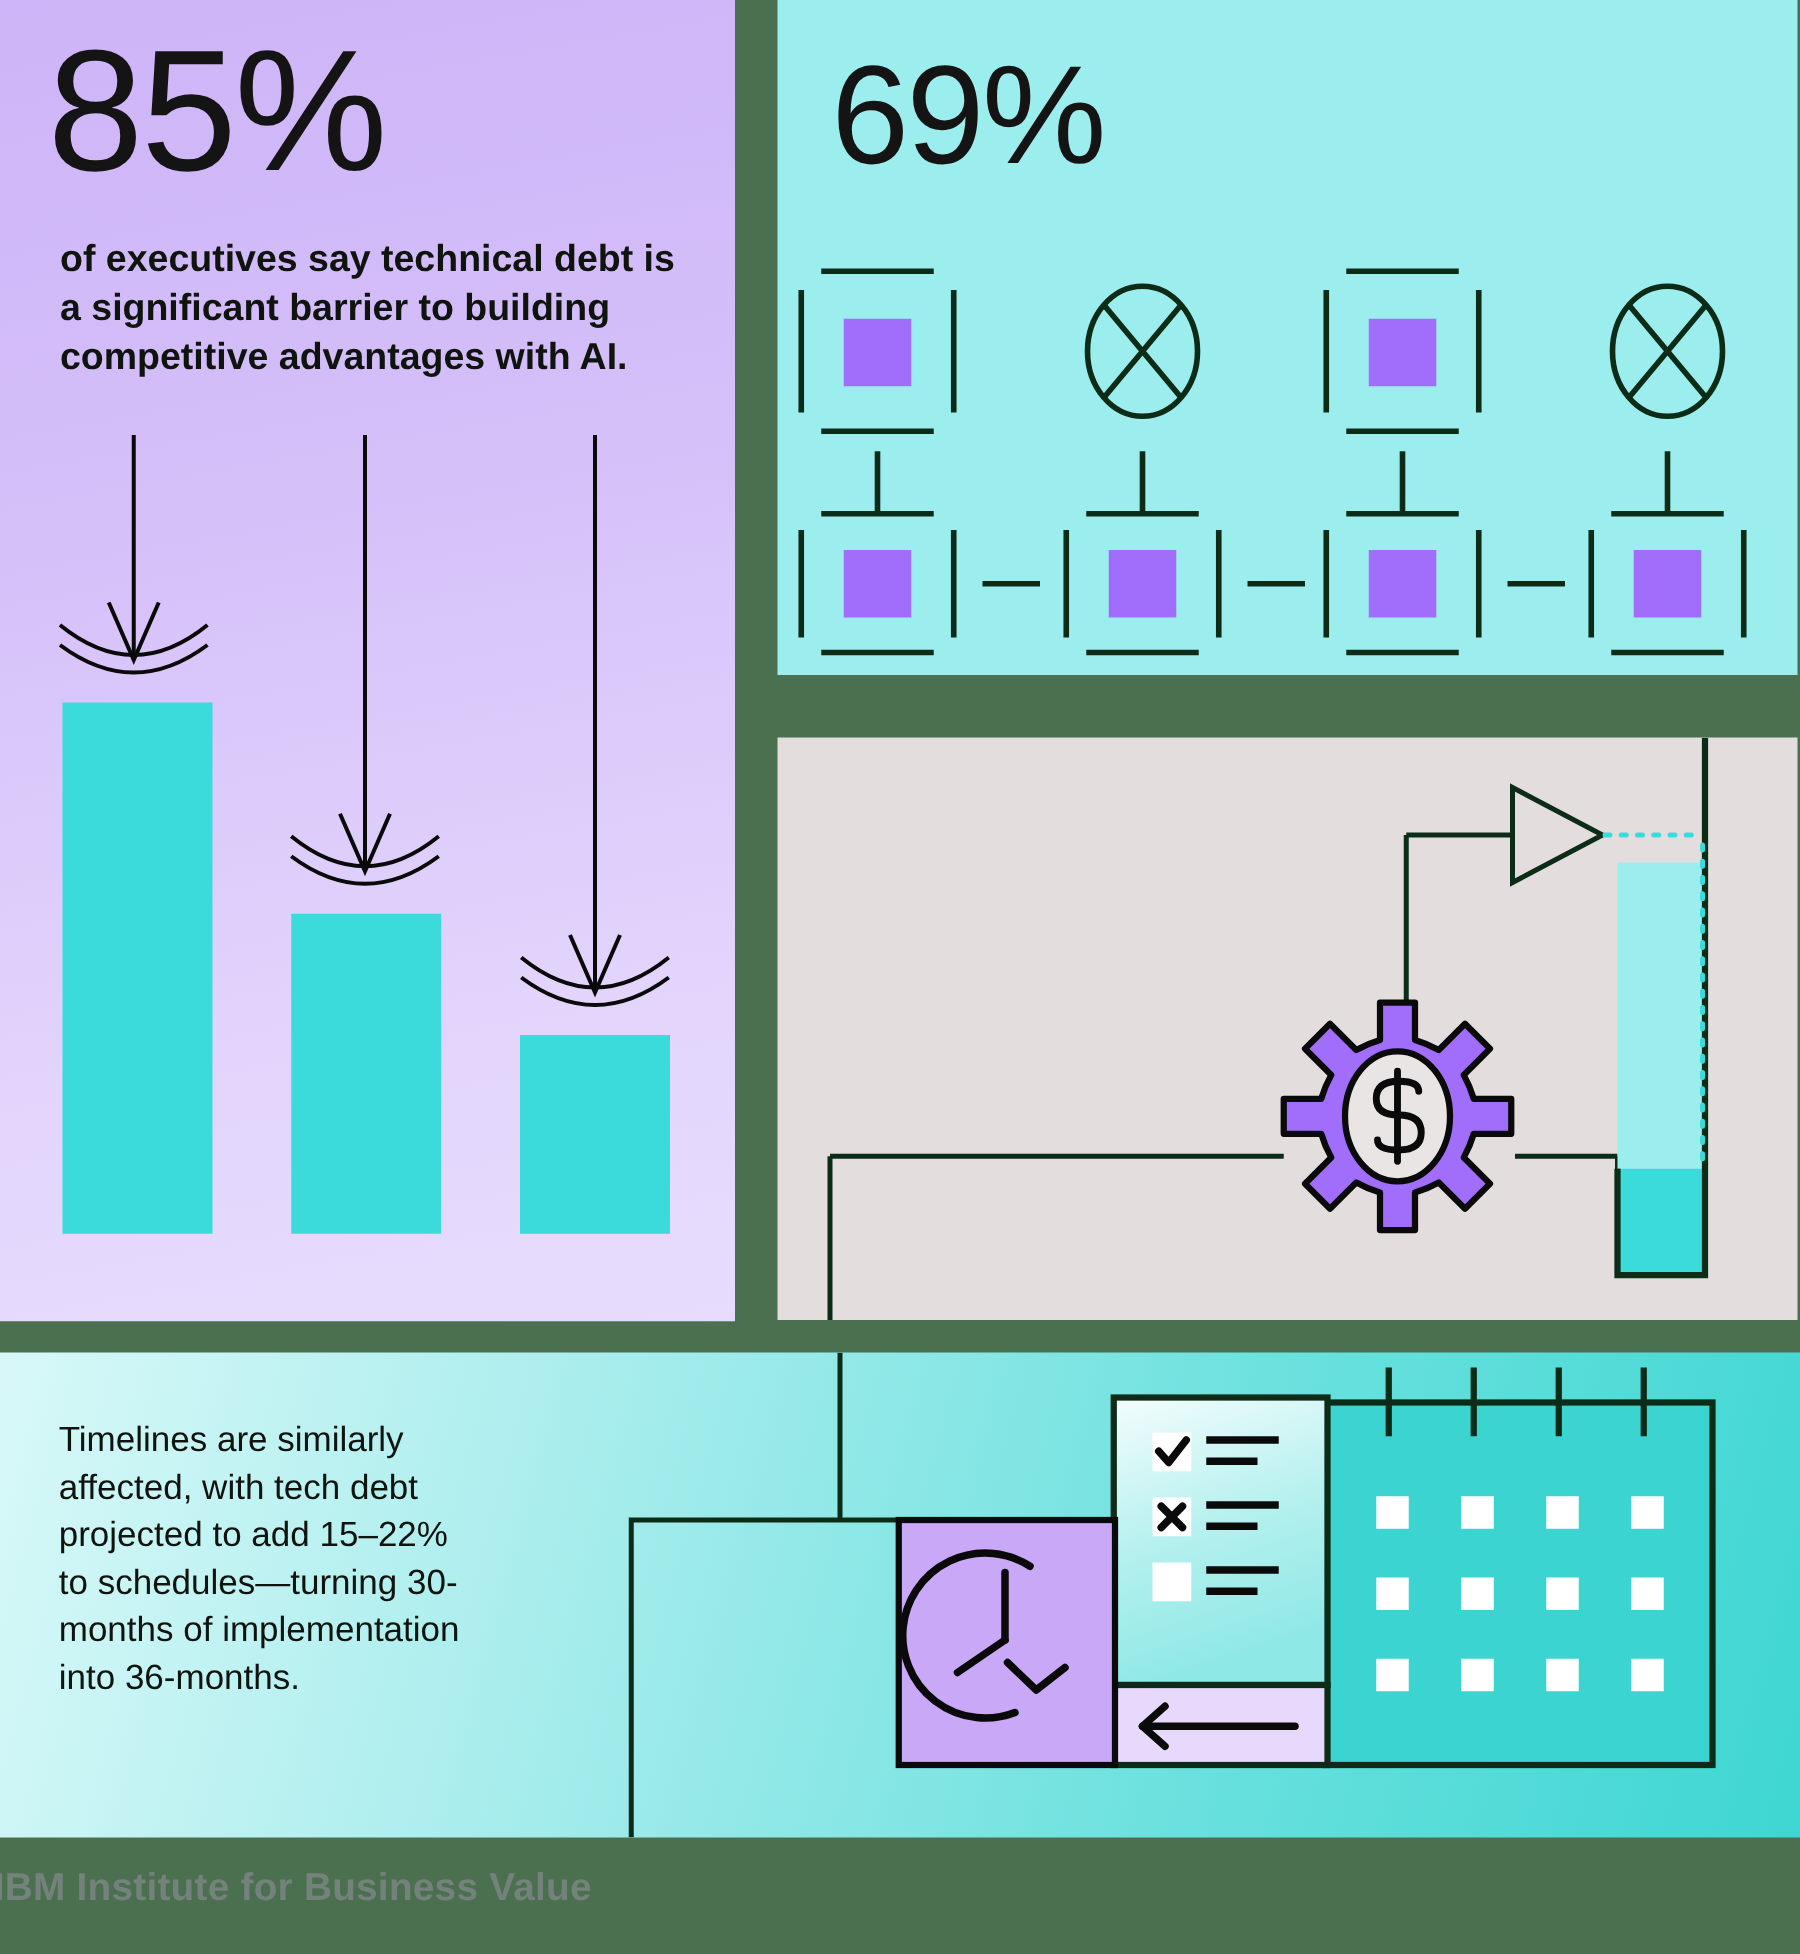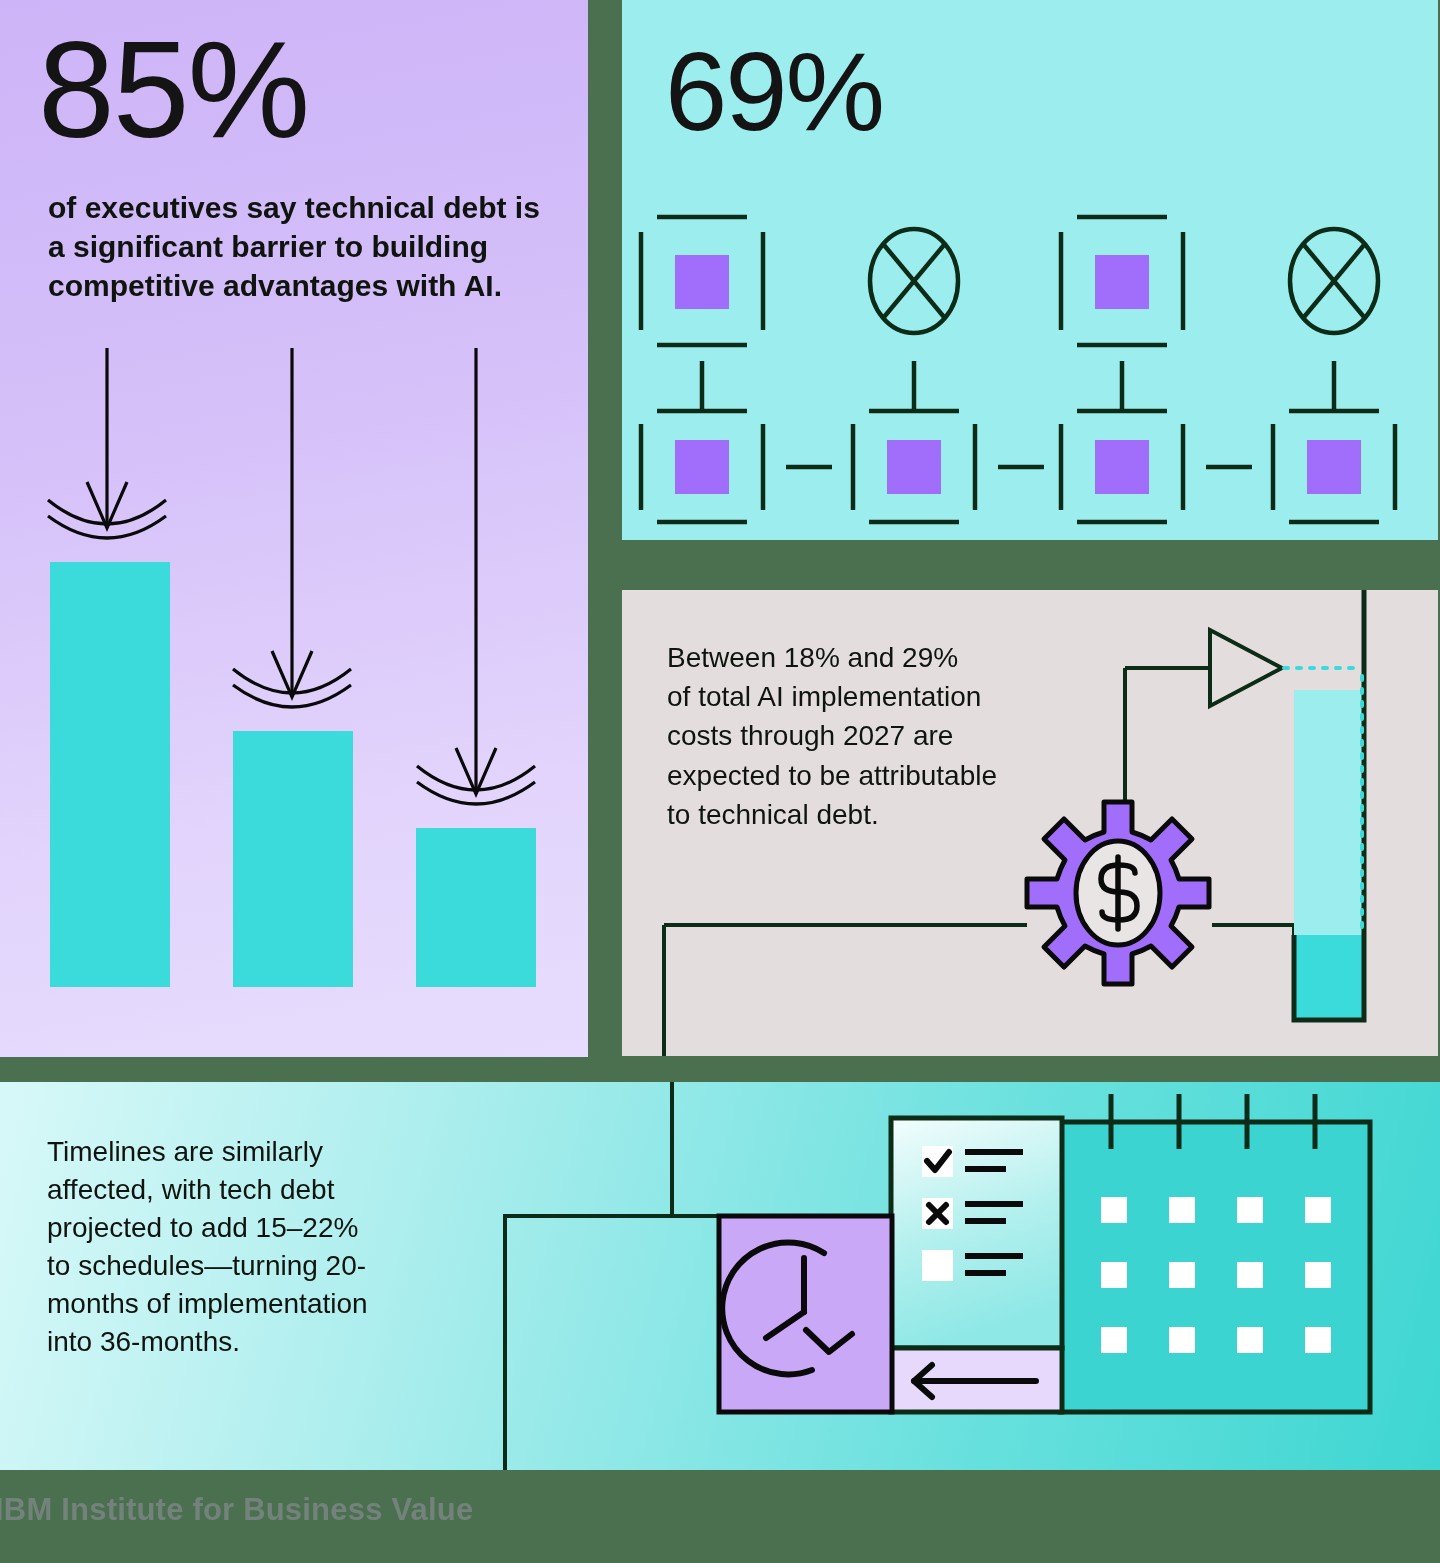--- a/index.html
+++ b/index.html
@@ -196,25 +196,20 @@
         <g>
           <line x1="164" y1="467" x2="210" y2="467"></line>
           <line x1="376" y1="467" x2="422" y2="467"></line>
           <line x1="584" y1="467" x2="630" y2="467"></line>
         </g>
       </g>
     </svg>
   </div>
 
   <div class="panel" id="panel-stat-costs">
-    <div id="stat-costs-caption" style="left:45px;top:48px;width:420px;">Between 18% and 29%
-of total AI implementation
-costs through 2027 are
-expected to be attributable
-to technical debt.</div>
 
     <svg class="layer" width="816" height="466" viewBox="0 0 816 466">
 
       <g stroke="#0d2c18" stroke-width="4" fill="none">
         <polyline points="503,78 503,335"></polyline>
         <line x1="503" y1="78" x2="588" y2="78"></line>
         <polyline points="42,335 42,466"></polyline>
         <line x1="42" y1="335" x2="405" y2="335"></line>
         <line x1="590" y1="335" x2="672" y2="335"></line>
         <polyline points="672,335 672,410"></polyline>
@@ -252,21 +247,21 @@
                    Q 110 57 110 71 Q 110 85 92 85 Q 75 85 75 77"></path>
         </g>
       </g>
     </svg>
   </div>
 
   <div class="panel" id="panel-stat-timelines">
     <div id="stat-timelines-caption" style="left:47px;top:51px;width:420px;">Timelines are similarly
 affected, with tech debt
 projected to add 15–22%
-to schedules—turning 20-
+to schedules—turning 30-
 months of implementation
 into 36-months.</div>
 
     <svg class="layer" width="1440" height="388" viewBox="0 0 1440 388">
 
       <g stroke="#0d2c18" stroke-width="4" fill="none">
         <line x1="672" y1="0" x2="672" y2="134"></line>
         <polyline points="505,388 505,134 720,134"></polyline>
       </g>
 

